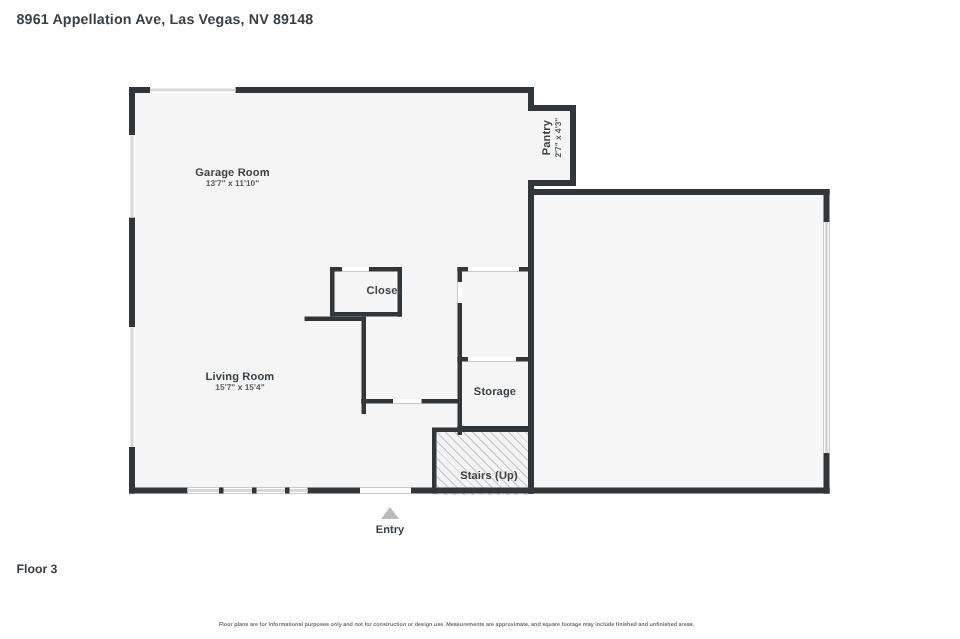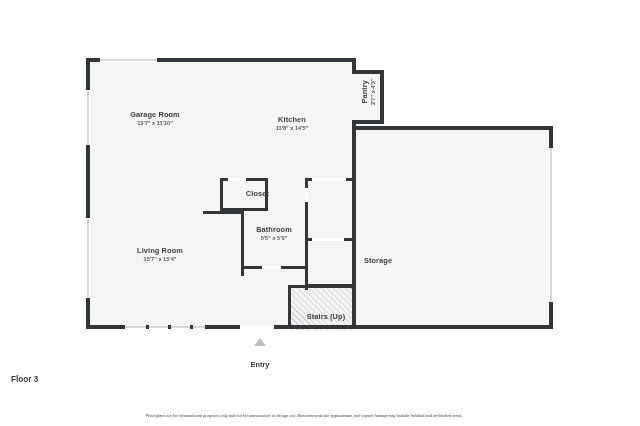--- a/index.html
+++ b/index.html
@@ -122,21 +122,21 @@
     text-align: center;
   }
   #entry-arrow {
     width: 0; height: 0;
     margin: 0 auto;
     border-left: 6px solid transparent;
     border-right: 6px solid transparent;
     border-bottom: 8px solid #b9bbbd;
   }
   #entry-label {
-    margin-top: 14px;
+    margin-top: 2px;
     font-size: 7.4px;
     font-weight: bold;
     color: #3c4145;
   }
 
   
   #floor-caption {
     position: absolute;
     left: 11px; top: 375px;
     font-size: 8.2px;
@@ -160,20 +160,23 @@
     color: #6d7074;
     white-space: nowrap;
     letter-spacing: 0.02px;
   }
 </style>
 </head>
 <body>
 
 <div id="page">
 
+  <div id="address-bar">
+    <div id="address-text">8961 Appellation Ave, Las Vegas, NV 89148</div>
+  </div>
 
   <div id="plan">
 
     <div class="floorfill" style="left:86px; top:32px; width:270px; height:271px;"></div>
 
     <div class="floorfill" style="left:352px; top:45px; width:31px; height:53px;"></div>
 
     <div class="garagefill" style="left:352px; top:104px; width:201px; height:199px;"></div>
 
     <div class="floorfill" style="left:308px; top:215px; width:46px; height:46px;"></div>
@@ -255,40 +258,32 @@
 
     <div class="wall-thin" style="left:288px; top:259px; width:66px; height:3.2px;"></div>
 
     <div class="wall-thin" style="left:241px; top:240px; width:3.2px; height:10px;"></div>
 
     <div class="room-label" style="left:105px; top:84px; width:100px;">
       <span class="room-name">Garage Room</span>
       <span class="room-dim">13'7" x 11'10"</span>
     </div>
 
-    <div class="room-label" style="left:245px; top:89px; width:94px;">
-      <span class="room-name">Kitchen</span>
-      <span class="room-dim">11'8" x 14'5"</span>
-    </div>
 
     <div class="vlabel" style="left:340px; top:58px; width:55px;">
       <span class="room-name">Pantry</span>
       <span class="room-dim">2'7" x 4'3"</span>
     </div>
 
-    <div class="room-label single" style="left:217px; top:163px; width:52px;text-align:right;">
+    <div class="room-label single" style="left:230px; top:163px; width:52px;">
       <span class="room-name">Closet</span>
     </div>
 
-    <div class="room-label" style="left:236px; top:199px; width:76px;">
-      <span class="room-name">Bathroom</span>
-      <span class="room-dim">5'5" x 5'0"</span>
-    </div>
-
-    <div class="room-label single" style="left:305px; top:230px; width:50px;margin-left:48px;">
+
+    <div class="room-label single" style="left:305px; top:230px; width:50px;">
       <span class="room-name">Storage</span>
     </div>
 
     <div class="room-label" style="left:110px; top:220px; width:100px;">
       <span class="room-name">Living Room</span>
       <span class="room-dim">15'7" x 15'4"</span>
     </div>
 
 
     <div class="room-label single" style="left:289px; top:286px; width:74px;">

